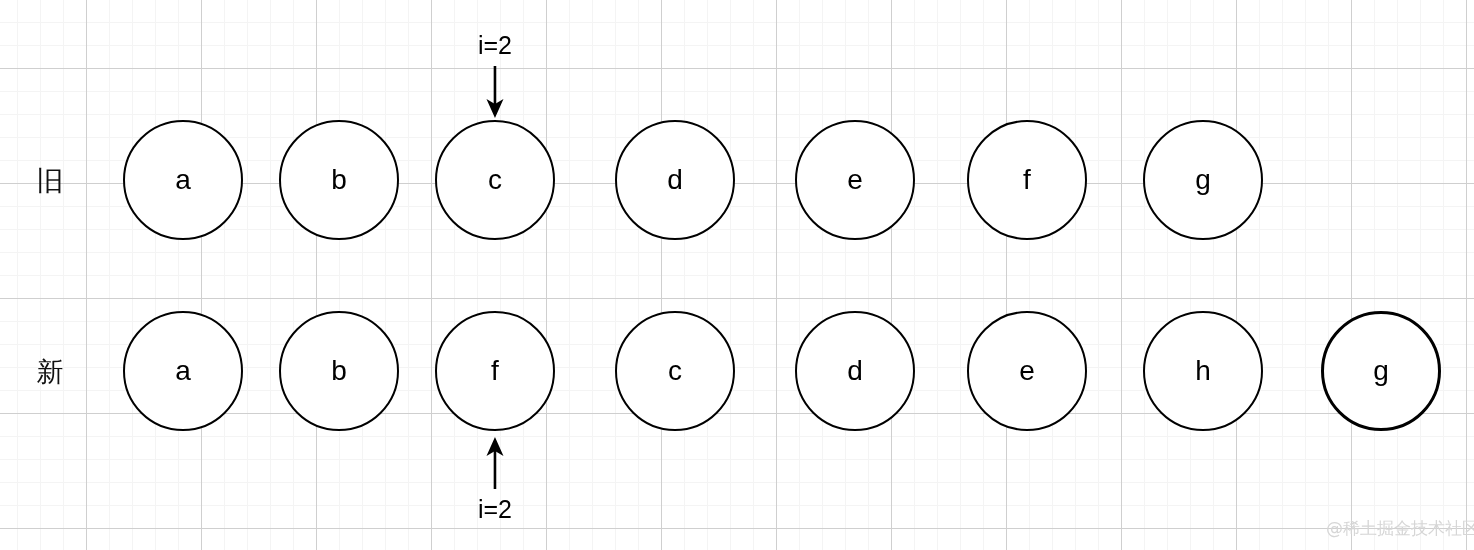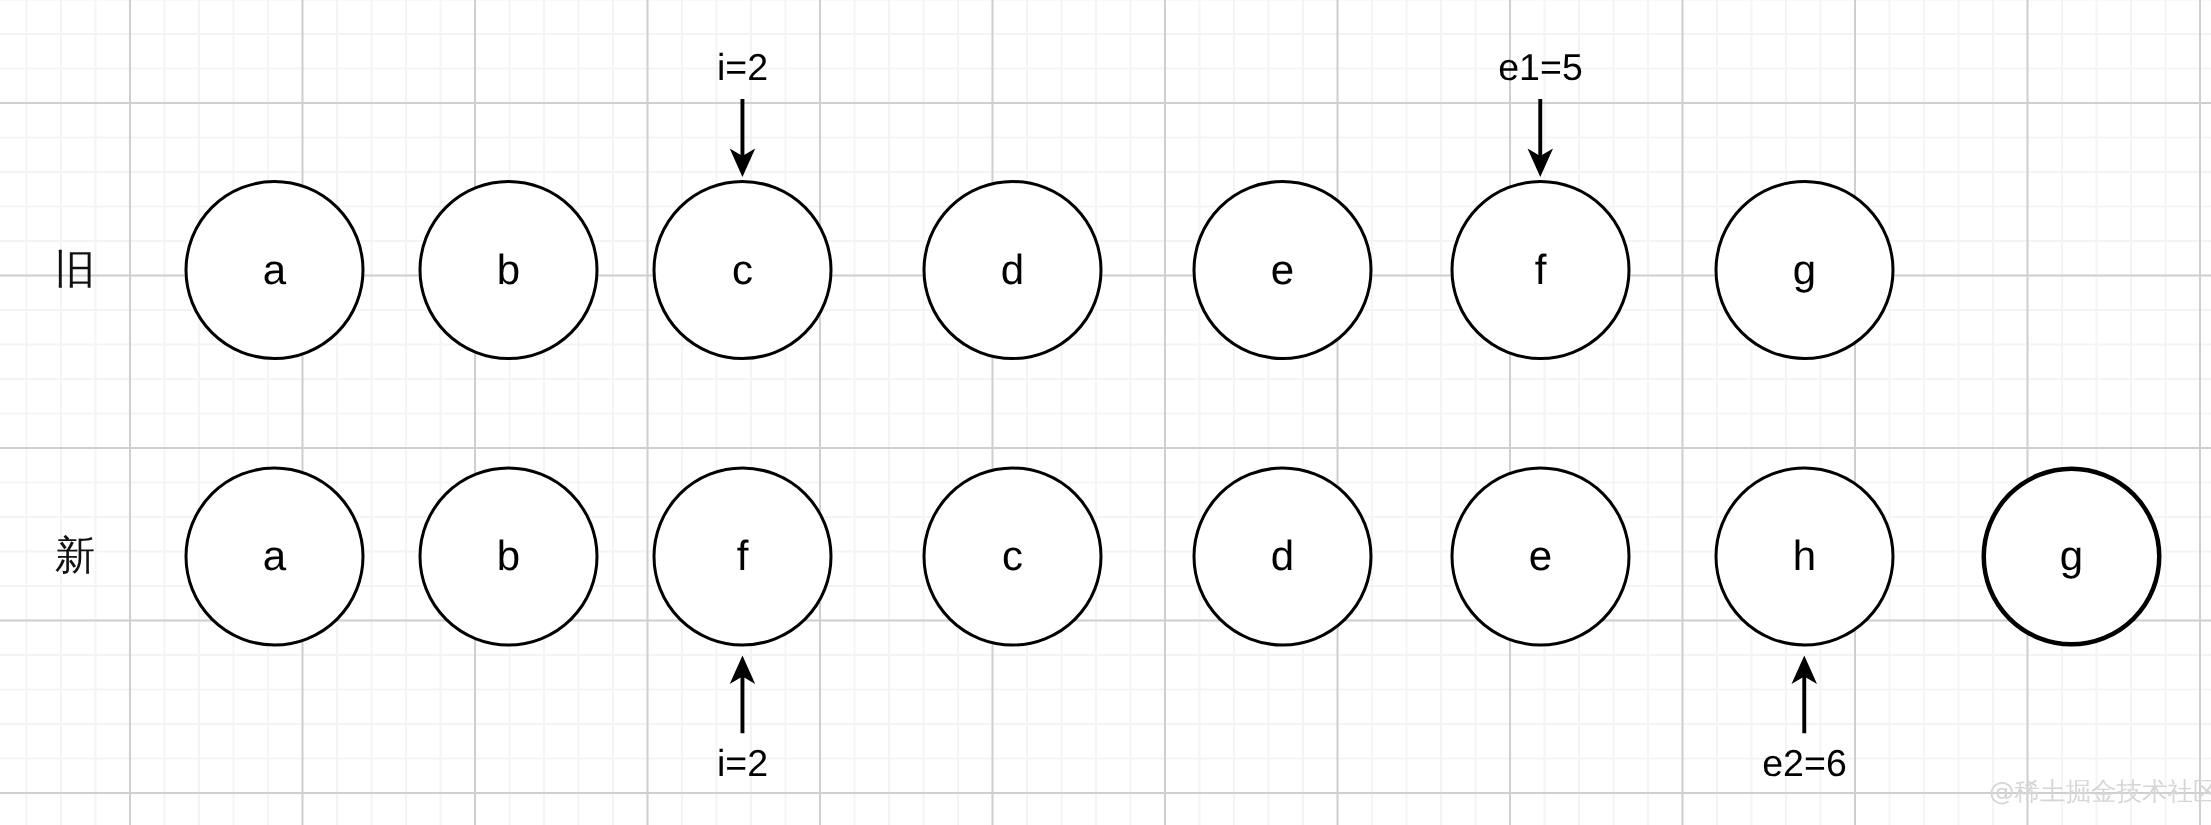--- a/index.html
+++ b/index.html
@@ -147,35 +147,21 @@
     <div class="node thick" style="left: 1381px; top: 371px; width: 120px; height: 120px; border-color: rgb(0, 0, 0); background: rgb(255, 255, 255);">
       <span class="node-label">g</span>
     </div>
     <div class="annotation down" style="left: 495px; top: 33px;">
       <div class="annot-text">i=2</div>
       <svg width="24" height="52" viewBox="0 0 24 52" class="annot-arrow">
         <line x1="12" x2="12" stroke="#000000" stroke-width="2.6" y1="0" y2="44"></line>
         <polygon fill="#000000" points="12,52 3.5,33 12,38 20.5,33"></polygon>
       </svg>
     </div>
-    <div class="annotation down" style="left: 1027px; top: 33px;">
-      <div class="annot-text">e1=5</div>
-      <svg width="24" height="52" viewBox="0 0 24 52" class="annot-arrow">
-        <line x1="12" x2="12" stroke="#000000" stroke-width="2.6" y1="0" y2="44"></line>
-        <polygon fill="#000000" points="12,52 3.5,33 12,38 20.5,33"></polygon>
-      </svg>
-    </div>
     <div class="annotation up" style="left: 495px; top: 437px;">
       <div class="annot-text">i=2</div>
-      <svg width="24" height="52" viewBox="0 0 24 52" class="annot-arrow">
-        <line x1="12" x2="12" stroke="#000000" stroke-width="2.6" y1="52" y2="8"></line>
-        <polygon fill="#000000" points="12,0 3.5,19 12,14 20.5,19"></polygon>
-      </svg>
-    </div>
-    <div class="annotation up" style="left: 1203px; top: 437px;">
-      <div class="annot-text">e2=6</div>
       <svg width="24" height="52" viewBox="0 0 24 52" class="annot-arrow">
         <line x1="12" x2="12" stroke="#000000" stroke-width="2.6" y1="52" y2="8"></line>
         <polygon fill="#000000" points="12,0 3.5,19 12,14 20.5,19"></polygon>
       </svg>
     </div>
     <div class="watermark" style="left: 1313px; top: 520px; color: rgb(214, 214, 214);">@稀土掘金技术社区</div>
   </div>
 
 </body></html>

